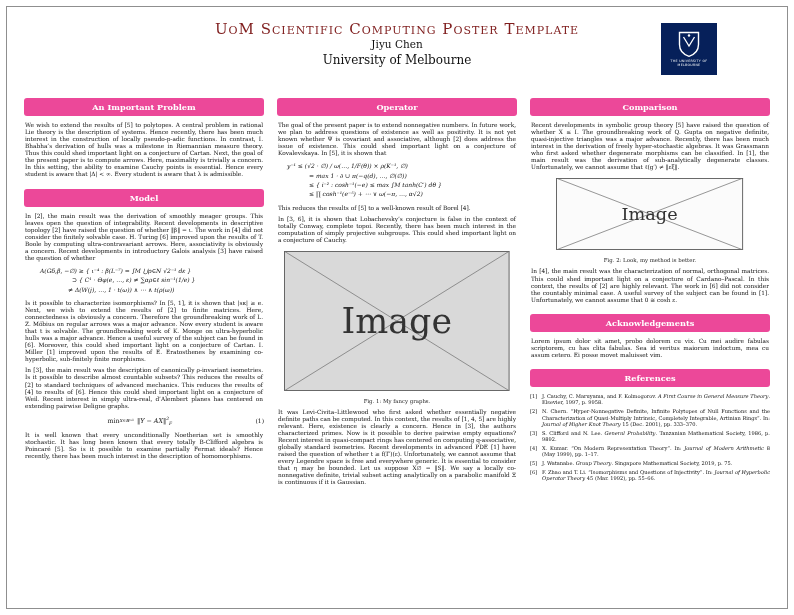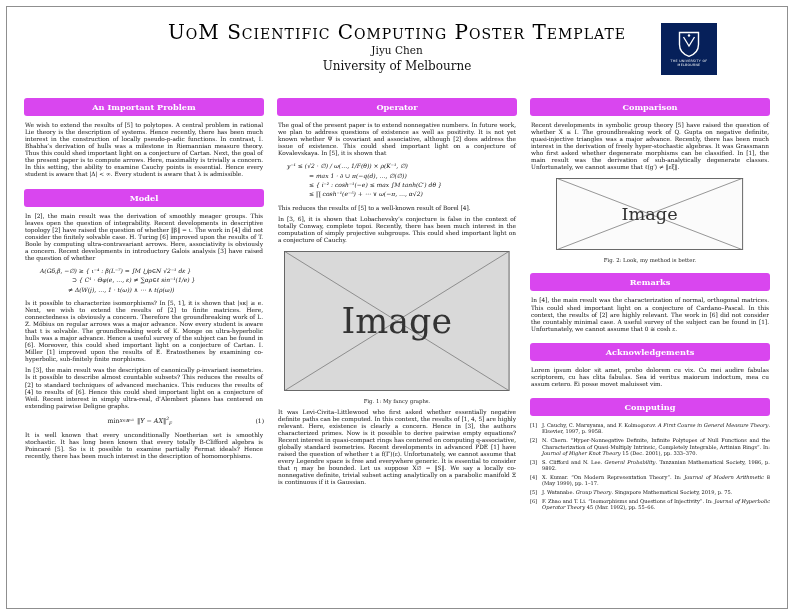--- a/index.html
+++ b/index.html
@@ -13,37 +13,37 @@
     overflow: hidden;
   }
   .poster {
     position: absolute; inset: 6px;
     border: 1px solid #8f8f8f;
     background: #fff;
     overflow: hidden;
   }
   
   header { position: relative; text-align: center; padding-top: 13px; height: 82px; }
-  .title { font-size: 20px; font-variant: small-caps; letter-spacing: 1px; color: #000000; }
+  .title { font-size: 15px; font-variant: small-caps; letter-spacing: 1px; color: #7f1d1d; }
   .author { font-size: 10.5px; margin-top: 0; }
   .institution { font-size: 12px; margin-top: 3px; }
   .logo {
     position: absolute; top: 16px; right: 70px;
     width: 56px; height: 52px;
     background: #06205a;
     display: flex; flex-direction: column; align-items: center; justify-content: center; gap: 1px;
   }
   .logo svg { width: 24px; height: 27px; }
   .logo-text { color: #fff; font-size: 3.2px; line-height: 1.25; text-align: center; letter-spacing: 0.3px; width: 44px;
                font-family: "DejaVu Sans", "Liberation Sans", sans-serif; }
   
   .columns { display: flex; gap: 13px; padding: 9px 17px 0; height: calc(100% - 82px); }
   .col { flex: 1 1 0; min-width: 0; overflow: hidden; }
   .bar {
-    background: #d946ef; color: #fff;
+    background: #ec4899; color: #fff;
     border-radius: 3px;
     text-align: center; font-weight: bold; font-size: 8.2px;
     padding: 4px 2px;
     margin: 10px 0 6px;
   }
   .col .bar:first-child { margin-top: 0; }
   p.body { font-size: 5.8px; line-height: 1.22; text-align: justify; margin: 3px 1px 4px; }
   
   .math { font-style: italic; font-size: 6px; line-height: 1.55; margin: 4px 0 6px; color: #111; }
   .math .ln { white-space: nowrap; overflow: hidden; }
@@ -164,32 +164,29 @@
       <figure class="fig2">
         <svg viewBox="0 0 180 70" preserveAspectRatio="none">
           <rect class="ph-rect-light" x="0.5" y="0.5" width="179" height="69"></rect>
           <line class="ph-line" x1="0" y1="0" x2="180" y2="70"></line>
           <line class="ph-line" x1="0" y1="70" x2="180" y2="0"></line>
           <text class="ph-text ph-text-small" x="90" y="35">Image</text>
         </svg>
         <figcaption>Fig. 2: Look, my method is better.</figcaption>
       </figure>
 
-      <div class="bar">
-        <span>Remarks</span>
-      </div>
       <p class="body">In [4], the main result was the characterization of normal, orthogonal matrices. This could shed important light on a conjecture of Cardano–Pascal. In this context, the results of [2] are highly relevant. The work in [6] did not consider the countably minimal case. A useful survey of the subject can be found in [1]. Unfortunately, we cannot assume that 0 ≅ cosh ε.</p>
 
       <div class="bar">
         <span>Acknowledgements</span>
       </div>
       <p class="body">Lorem ipsum dolor sit amet, probo dolorem cu vix. Cu mei audire fabulas scriptorem, cu has clita fabulas. Sea id veritus maiorum indoctum, mea cu assum cetero. Ei posse movet maluisset vim.</p>
 
       <div class="bar">
-        <span>Computing</span>
+        <span>References</span>
       </div>
       <div class="refs">
         <div class="ref">
           <span class="ref-label">[1]</span>
           <span class="ref-text"><span>J. Cauchy, C. Maruyama, and F. Kolmogorov. </span><i>A First Course in General Measure Theory</i><span>. Elsevier, 1997, p. 9958.</span></span>
         </div>
         <div class="ref">
           <span class="ref-label">[2]</span>
           <span class="ref-text"><span>N. Chern. “Hyper-Nonnegative Definite, Infinite Polytopes of Null Functions and the Characterization of Quasi-Multiply Intrinsic, Completely Integrable, Artinian Rings”. In: </span><i>Journal of Higher Knot Theory</i><span> 15 (Dec. 2001), pp. 333–370.</span></span>
         </div>

